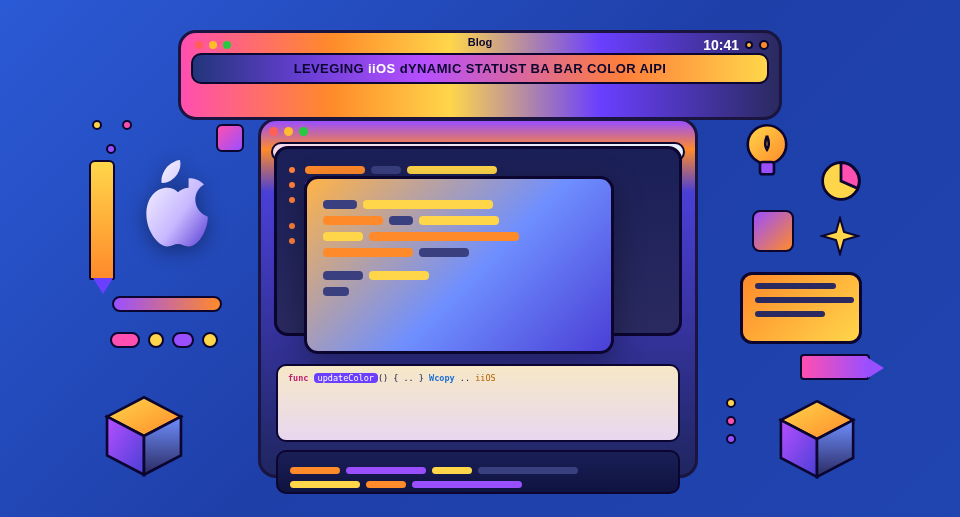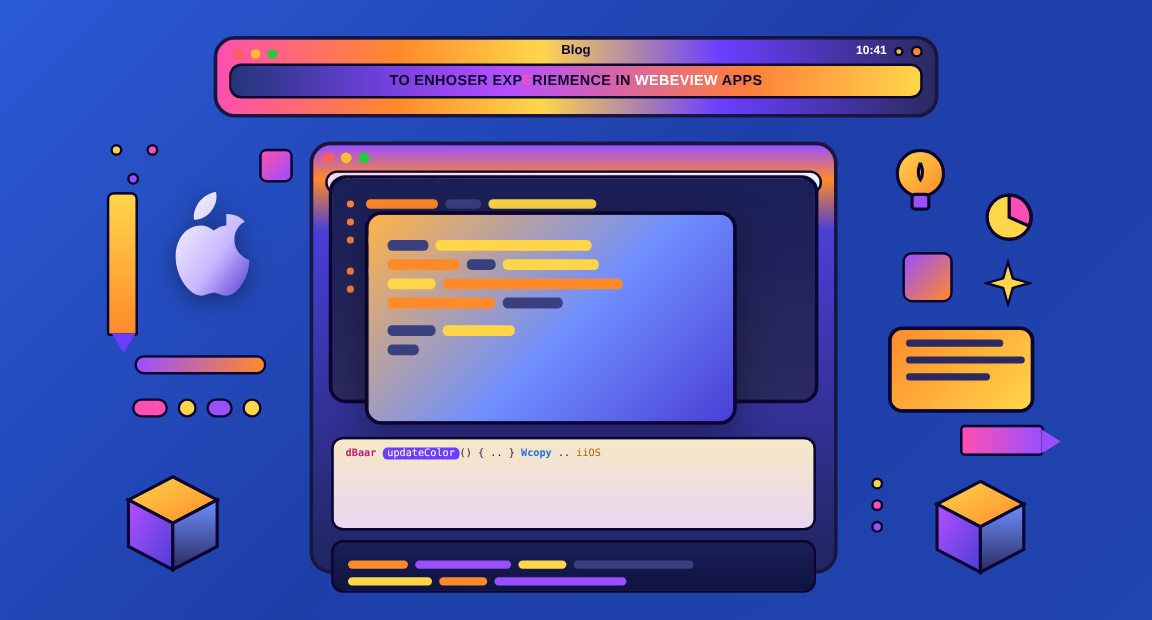--- a/index.html
+++ b/index.html
@@ -6,36 +6,36 @@
   html, body { width: 960px; height: 517px; overflow: hidden; }
   body {
     background: linear-gradient(135deg, #2b5ad6 0%, #1e3fa8 50%, #2044b0 100%);
     font-family: -apple-system, BlinkMacSystemFont, "Segoe UI", sans-serif;
     position: relative;
   }
 
   
   .topbar {
     position: absolute;
-    top: 30px; left: 178px; width: 604px; height: 68px;
+    top: 30px; left: 178px; width: 604px; height: 90px;
     border-radius: 18px;
     border: 3px solid #1a1540;
     background: linear-gradient(90deg, #ff4fb0 0%, #ff8a2a 25%, #ffd64a 45%, #6a3fff 70%, #2a2a60 100%);
     padding: 4px 10px 6px 10px;
   }
   .topbar-lights { display:flex; gap:6px; padding:4px 4px 2px 4px; }
   .light { width:8px; height:8px; border-radius:50%; }
   .l-red{background:#ff5f56;} .l-yel{background:#ffbd2e;} .l-grn{background:#27c93f;}
   .topbar-label {
     position:absolute; top:3px; left:50%; transform:translateX(-50%);
     font-size:11px; color:#0b0530; font-weight:600;
   }
   .topbar-right {
     position:absolute; top:4px; right:10px; display:flex; align-items:center; gap:6px;
-    font-size:10px; color:#fff; font-weight:700;
+    font-size:14px; color:#fff; font-weight:700;
   }
   .dot-small{width:8px;height:8px;border-radius:50%;background:#ffbd2e;border:2px solid #0b0530;}
   .dot-small2{width:10px;height:10px;border-radius:50%;background:#ff8a2a;border:2px solid #0b0530;}
 
   .headline-box {
     margin-top:2px;
     background: linear-gradient(90deg, #22357a 0%, #6a3fd6 20%, #b64fff 40%, #ff7f3a 75%, #ffd64a 100%);
     border:2px solid #0b0530;
     border-radius:10px;
     padding:6px 14px;
@@ -186,22 +186,22 @@
     <span class="light l-yel"></span>
     <span class="light l-grn"></span>
   </div>
   <div class="topbar-label">Blog</div>
   <div class="topbar-right">
     <span>10:41</span>
     <span class="dot-small"></span>
     <span class="dot-small2"></span>
   </div>
   <div class="headline-box">
-    <div class="headline-2">
-      <span>TO ENHOSER EXP</span><span style="color:#ff4fb0">E</span><span>RIEMENCE IN </span><b>WEBEVIEW</b><span> APPS</span>
+    <div class="headline-1">
+      <span>LEVEGING </span><b>iiOS</b><span> dYNAMIC STATUST BA BAR COLOR AIPI</span>
     </div>
   </div>
 </div>
 
 <div class="editor-back">
   <div class="tab-strip">
     <span class="light l-red"></span>
     <span class="light l-yel"></span>
     <span class="light l-grn"></span>
   </div>
@@ -268,21 +268,21 @@
       <span class="seg s-dk" style="width:40px"></span>
       <span class="seg s-yl" style="width:60px"></span>
     </div>
   <div class="code-row">
       <span class="seg s-dk" style="width:26px"></span>
     </div>
 </div>
 
 <div class="code-text-panel">
   <div>
-    <span class="kw">dBaar</span>
+    <span class="kw">func</span>
     <span class="hl">updateColor</span>() { .. }
     <span class="fn">Wcopy</span> ..
     <span class="st">iiOS</span>
   </div>
 </div>
 
 <div class="bottom-strip">
   <div class="code-row">
       <span class="seg s-or" style="width:50px"></span>
       <span class="seg s-pr" style="width:80px"></span>

